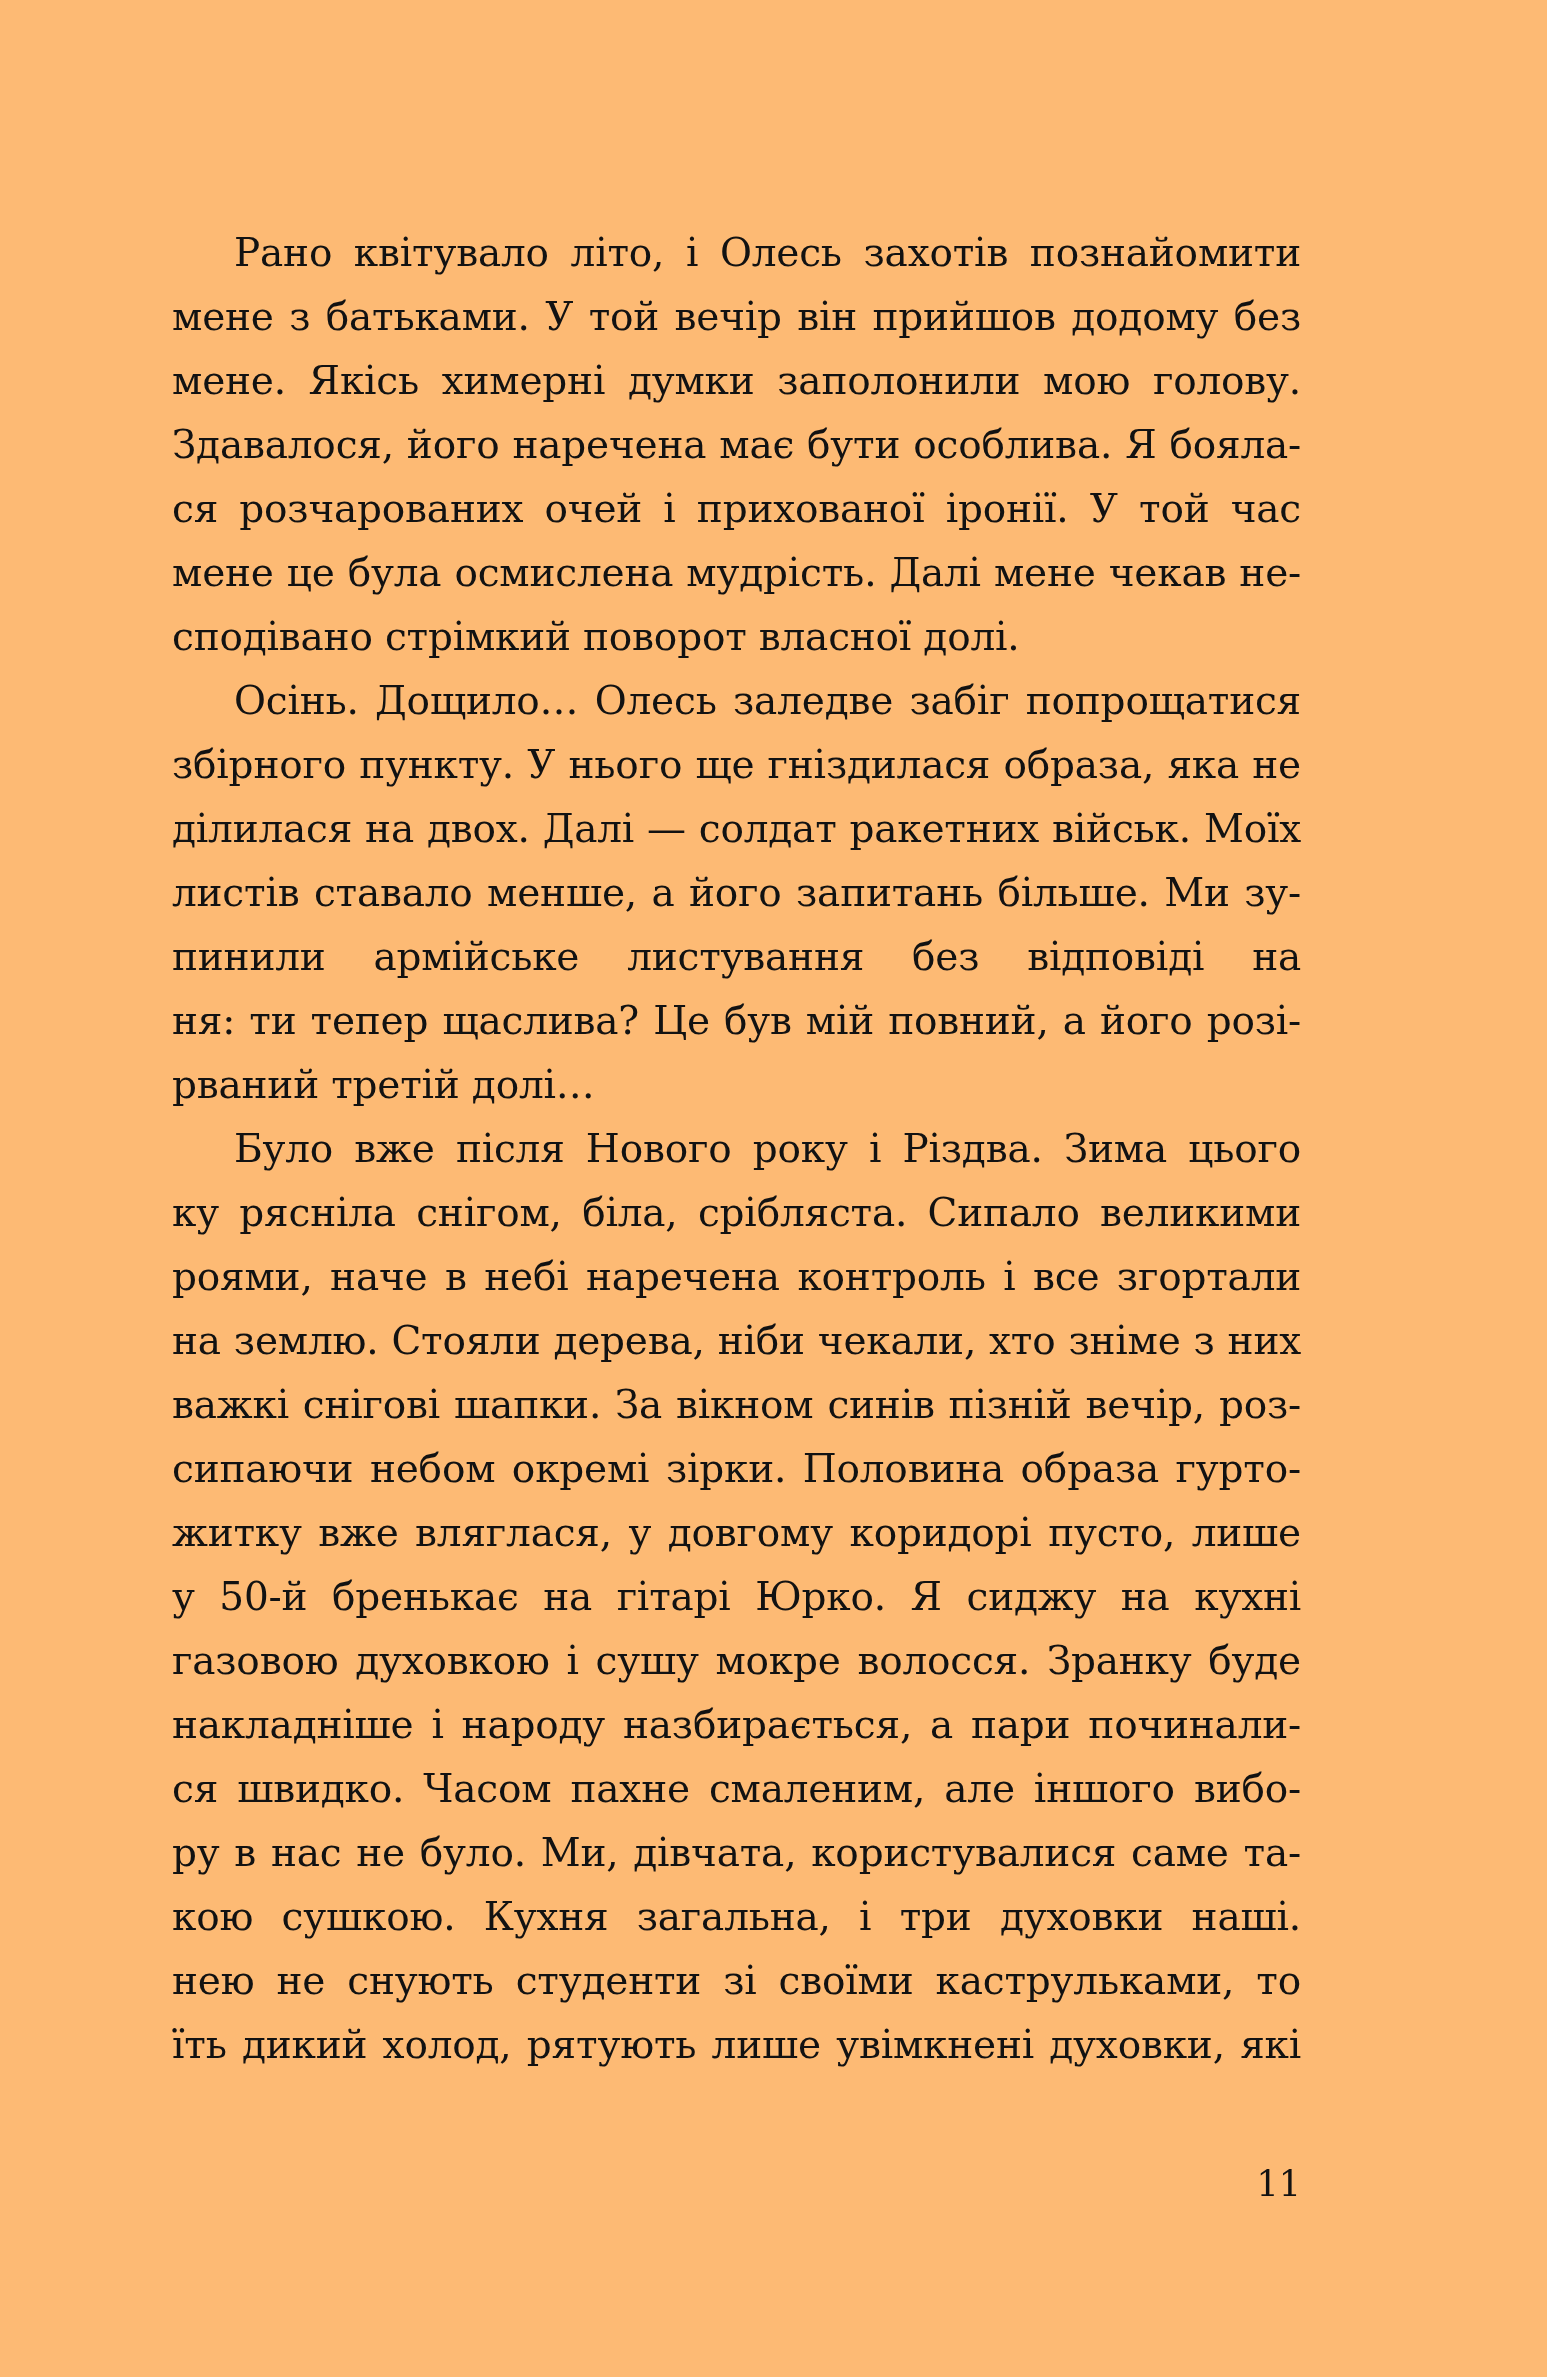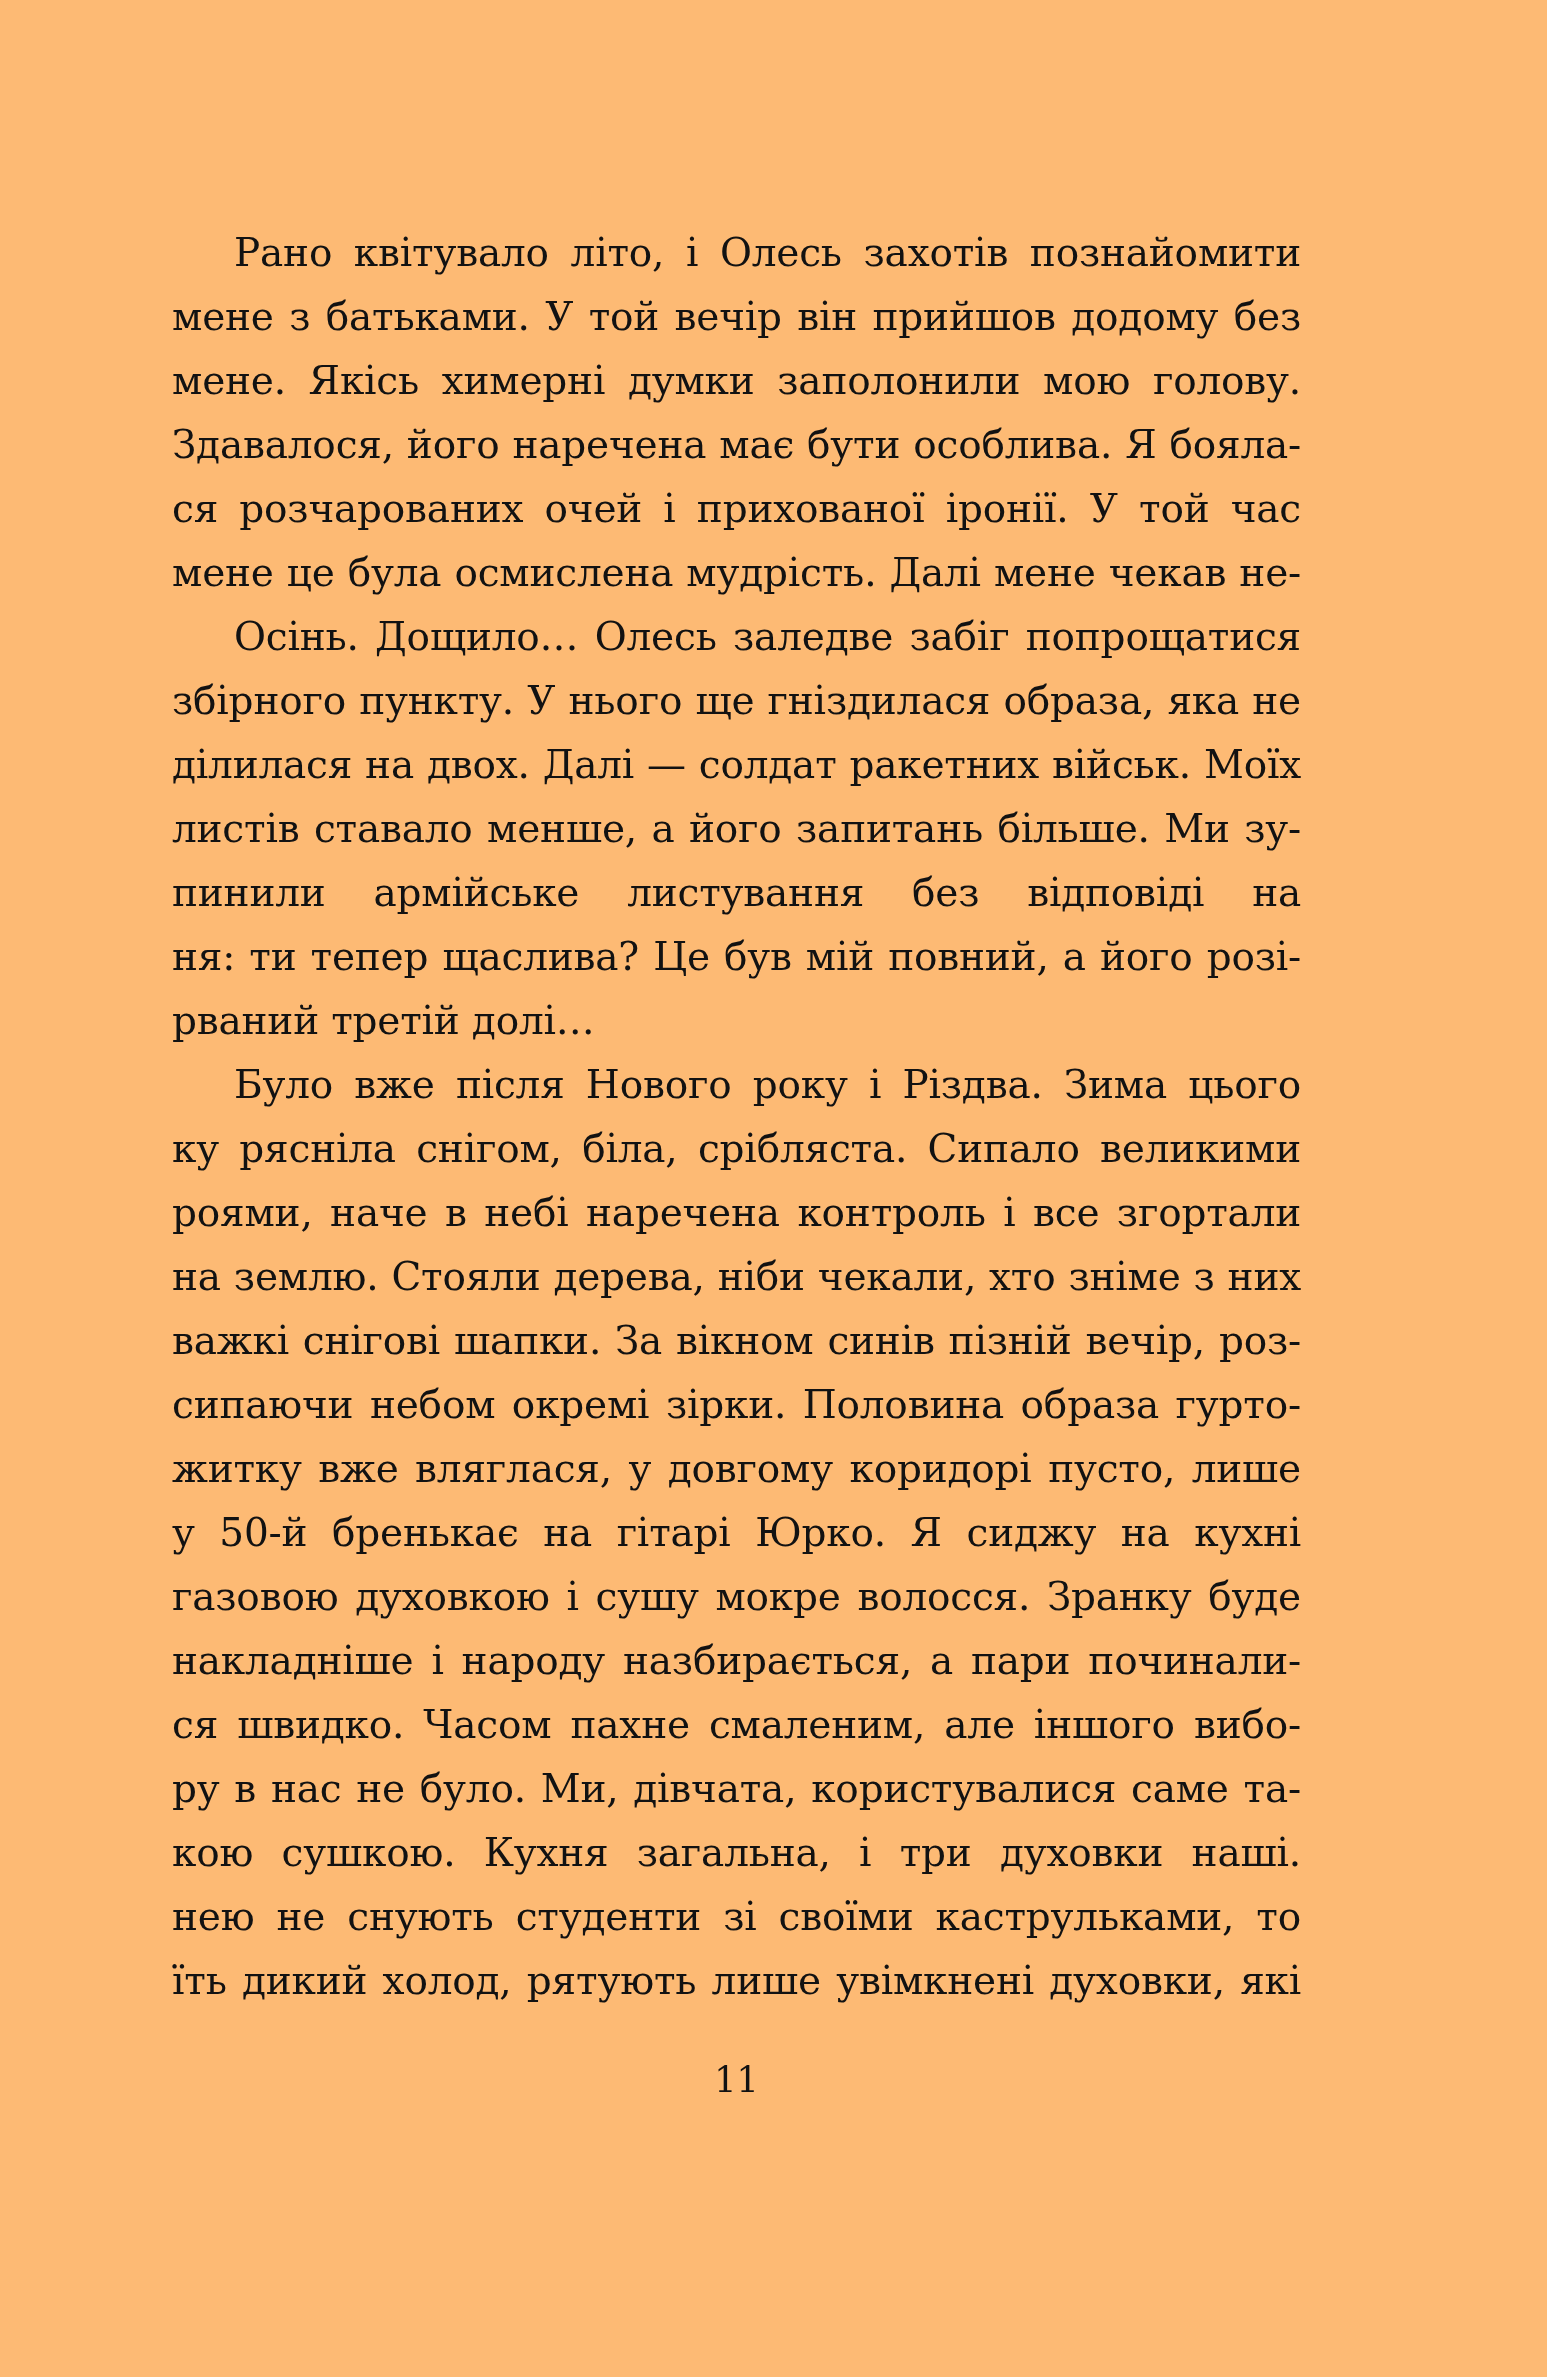--- a/index.html
+++ b/index.html
@@ -36,38 +36,39 @@
     text-align-last: justify;
     white-space: normal;
   }
   .line.nofill {
     text-align-last: left;
   }
   .line.indent {
     text-indent: 62px;
   }
   .page-number {
-    margin-top: 48px;
+    margin-top: 88px;
     font-size: 35px;
     line-height: 39px;
-    text-align: center;
+    text-align: right;
     color: #121212;
   }
 </style>
 </head>
 <body>
 
 <div class="page">
   <div class="text-block" id="text-block">
     <div class="line indent">Рано квітувало літо, і Олесь захотів познайомити</div>
       <div class="line">мене з батьками. У той вечір він прийшов додому без</div>
       <div class="line">мене. Якісь химерні думки заполонили мою голову.</div>
       <div class="line">Здавалося, його наречена має бути особлива. Я бояла-</div>
       <div class="line">ся розчарованих очей і прихованої іронії. У той час для</div>
       <div class="line">мене це була осмислена мудрість. Далі мене чекав не-</div>
+      <div class="line nofill">сподівано стрімкий поворот власної долі.</div>
       <div class="line indent">Осінь. Дощило… Олесь заледве забіг попрощатися зі</div>
       <div class="line">збірного пункту. У нього ще гніздилася образа, яка не</div>
       <div class="line">ділилася на двох. Далі — солдат ракетних військ. Моїх</div>
       <div class="line">листів ставало менше, а його запитань більше. Ми зу-</div>
       <div class="line">пинили армійське листування без відповіді на запитан-</div>
       <div class="line">ня: ти тепер щаслива? Це був мій повний, а його розі-</div>
       <div class="line nofill">рваний третій долі…</div>
       <div class="line indent">Було вже після Нового року і Різдва. Зима цього ро-</div>
       <div class="line">ку рясніла снігом, біла, срібляста. Сипало великими</div>
       <div class="line">роями, наче в небі наречена контроль і все згортали</div>

